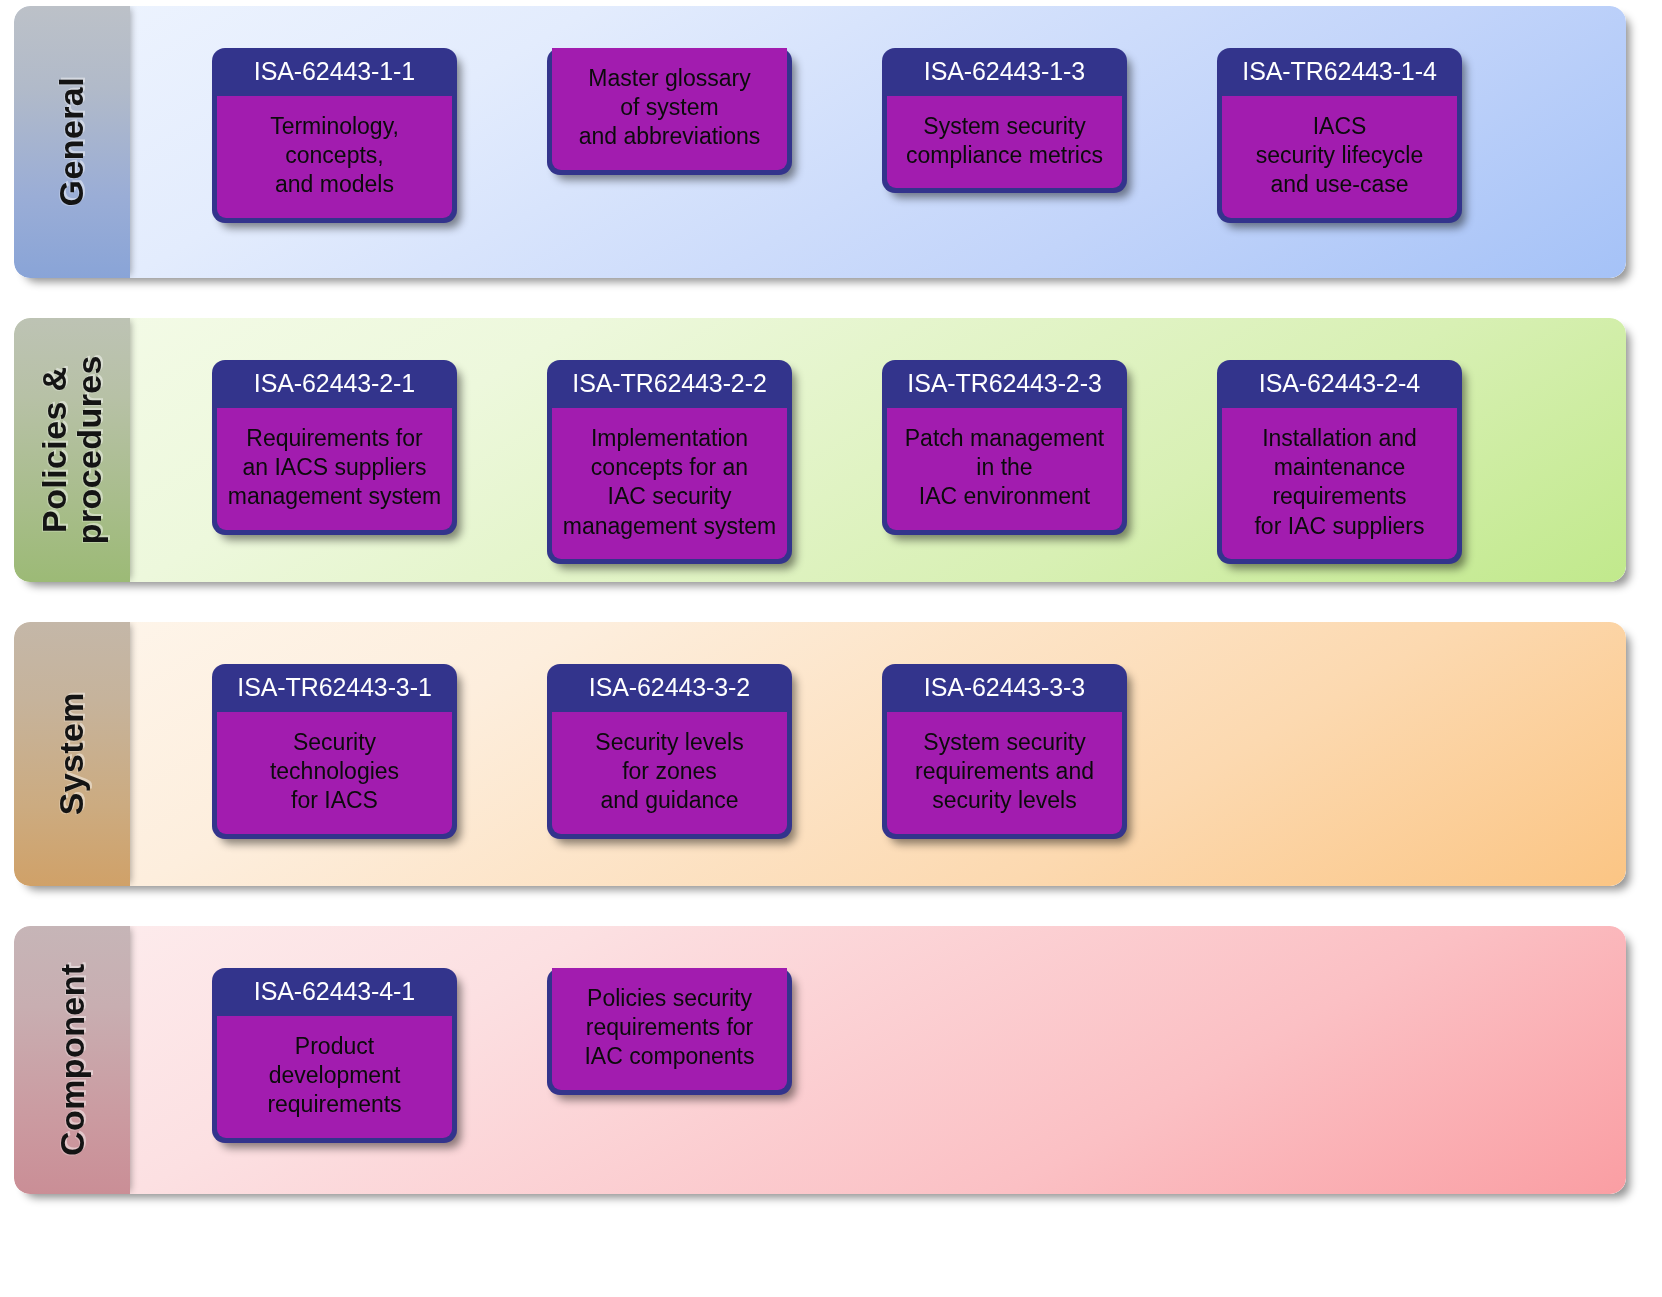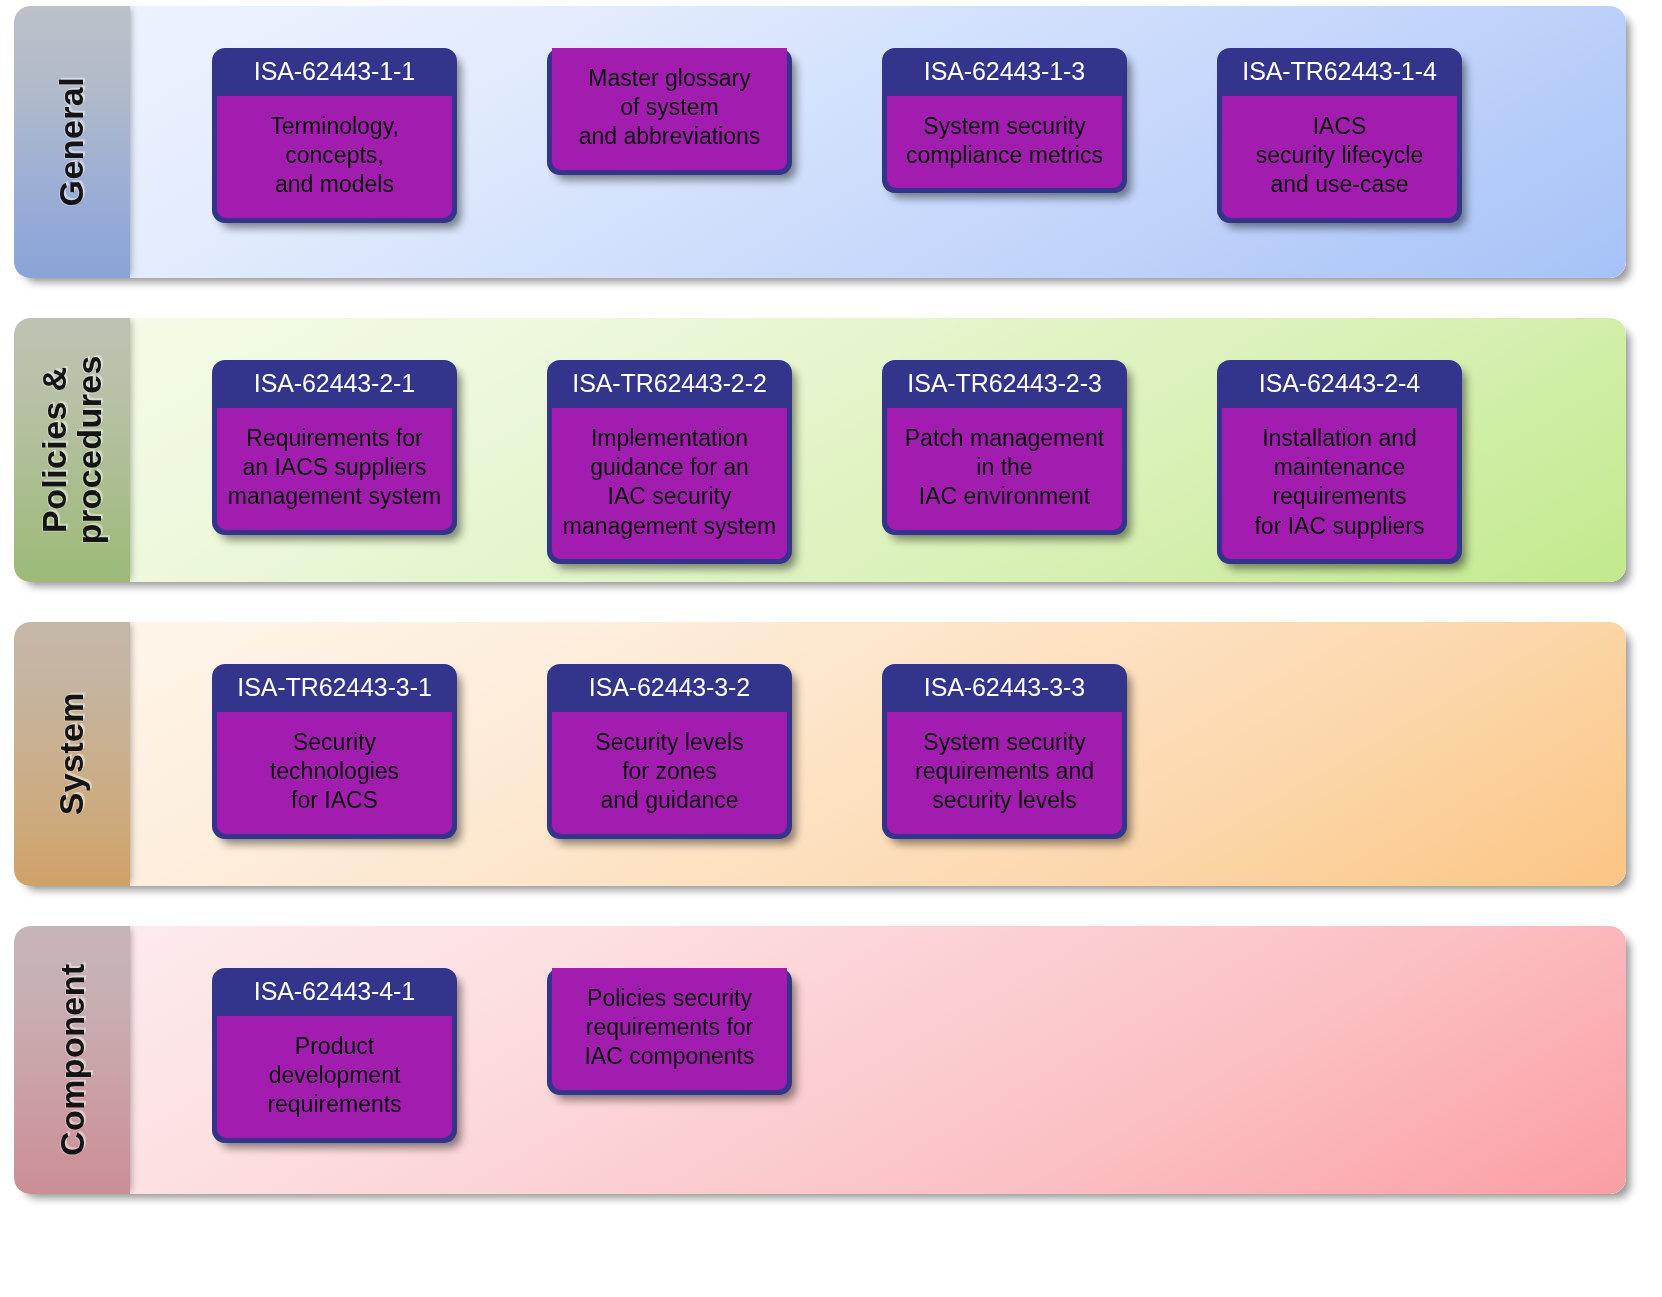--- a/index.html
+++ b/index.html
@@ -190,21 +190,21 @@
           <span class="line">Requirements for</span>
           <span class="line">an IACS suppliers</span>
           <span class="line">management system</span>
         </div>
       </div>
 
       <div class="card">
         <div class="card-header">ISA-TR62443-2-2</div>
         <div class="card-body">
           <span class="line">Implementation</span>
-          <span class="line">guidance for an</span>
+          <span class="line">concepts for an</span>
           <span class="line">IAC security</span>
           <span class="line">management system</span>
         </div>
       </div>
 
       <div class="card">
         <div class="card-header">ISA-TR62443-2-3</div>
         <div class="card-body">
           <span class="line">Patch management</span>
           <span class="line">in the</span>

